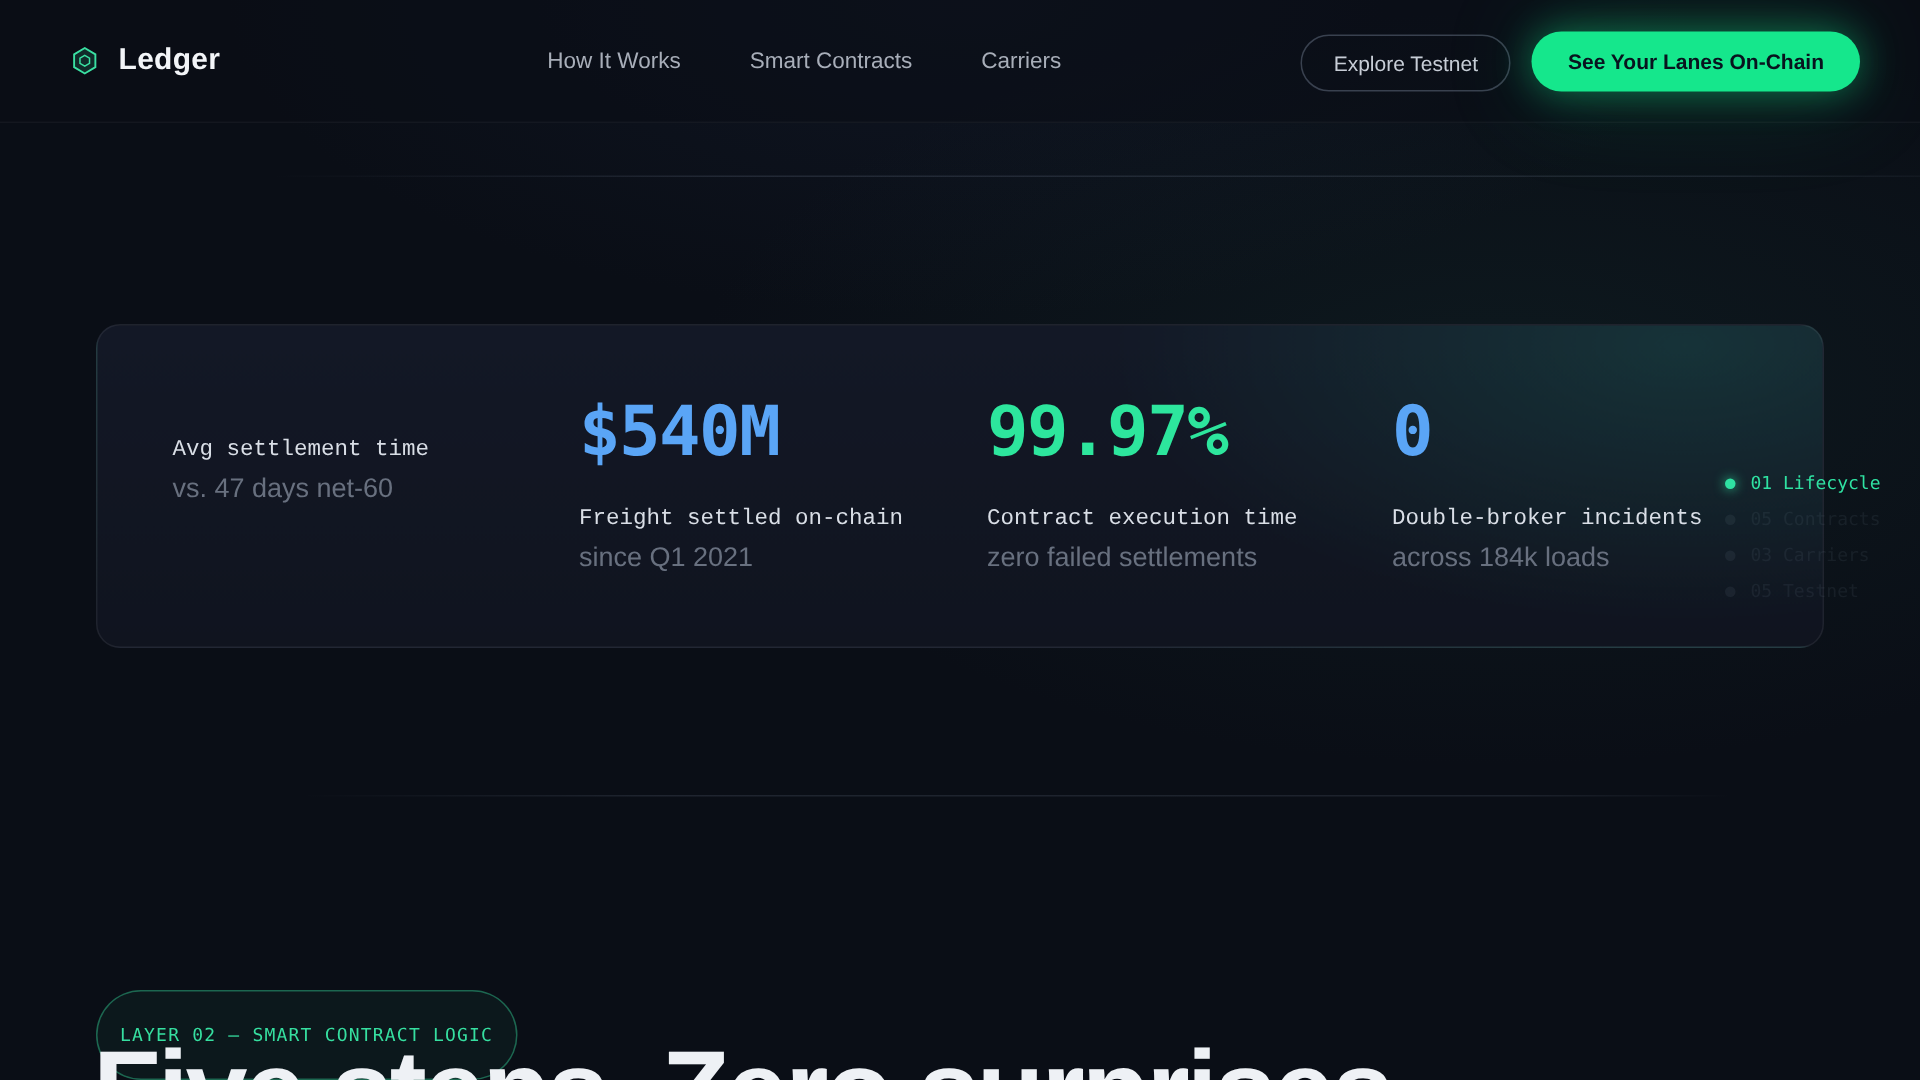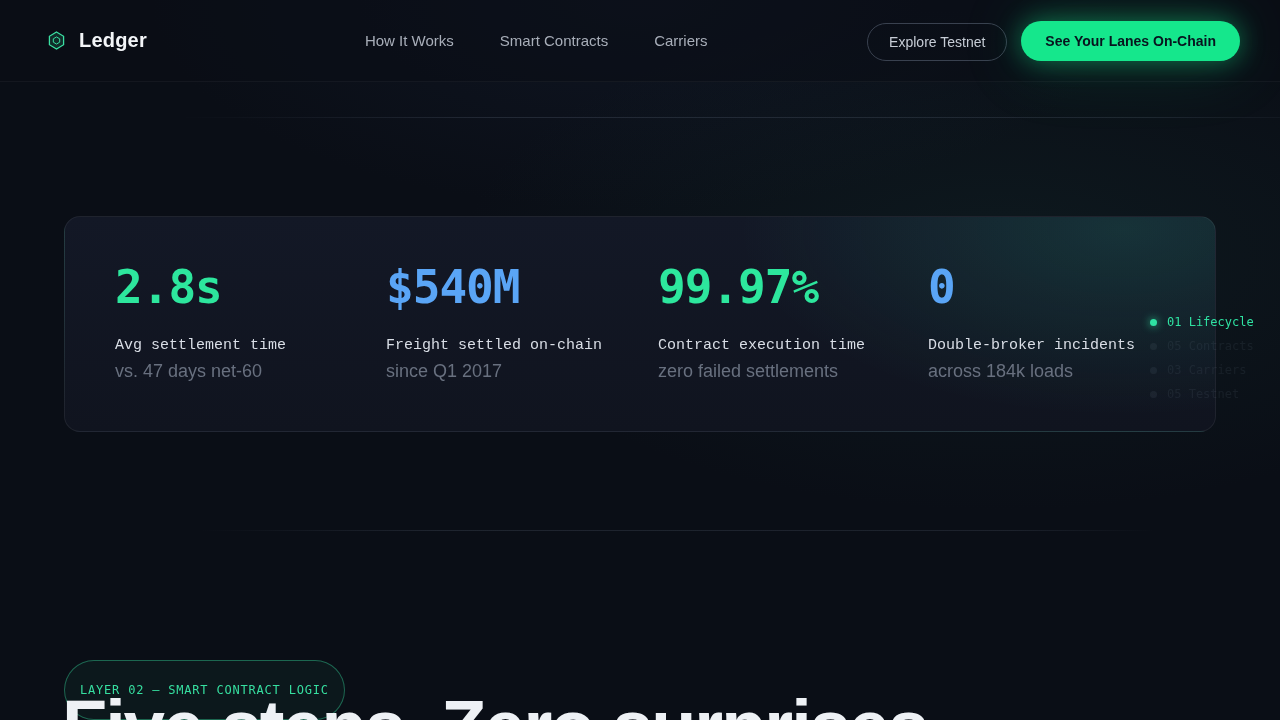--- a/index.html
+++ b/index.html
@@ -143,29 +143,28 @@
     </div>
   </header>
 
   <div class="divider divider-1"></div>
   <div class="divider divider-2"></div>
 
   <section class="stats-card">
     <div class="stats-grid">
 
       <div class="stat">
-        <div class="stat-value val-green">2.8s</div>
         <div class="stat-label">Avg settlement time</div>
         <div class="stat-sub">vs. 47 days net-60</div>
       </div>
 
       <div class="stat">
         <div class="stat-value val-blue">$540M</div>
         <div class="stat-label">Freight settled on-chain</div>
-        <div class="stat-sub">since Q1 2017</div>
+        <div class="stat-sub">since Q1 2021</div>
       </div>
 
       <div class="stat">
         <div class="stat-value val-green">99.97%</div>
         <div class="stat-label">Contract execution time</div>
         <div class="stat-sub">zero failed settlements</div>
       </div>
 
       <div class="stat">
         <div class="stat-value val-blue">0</div>

